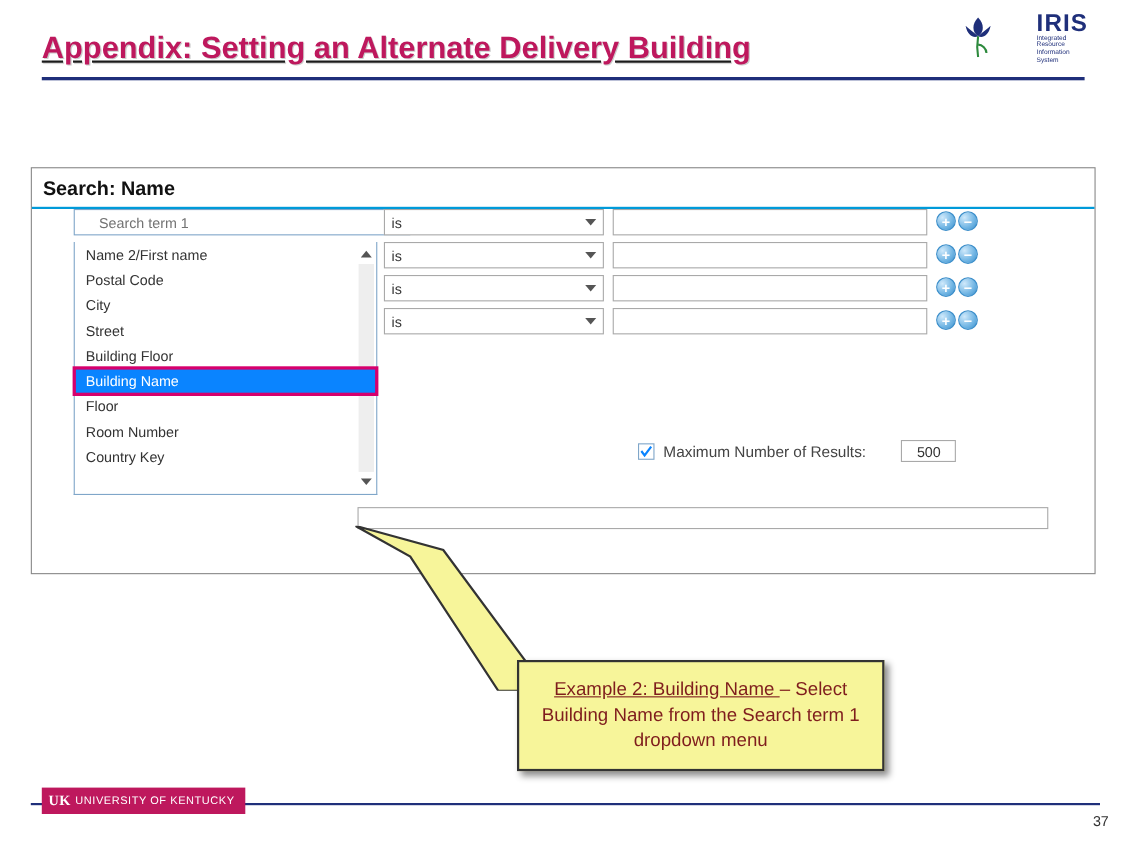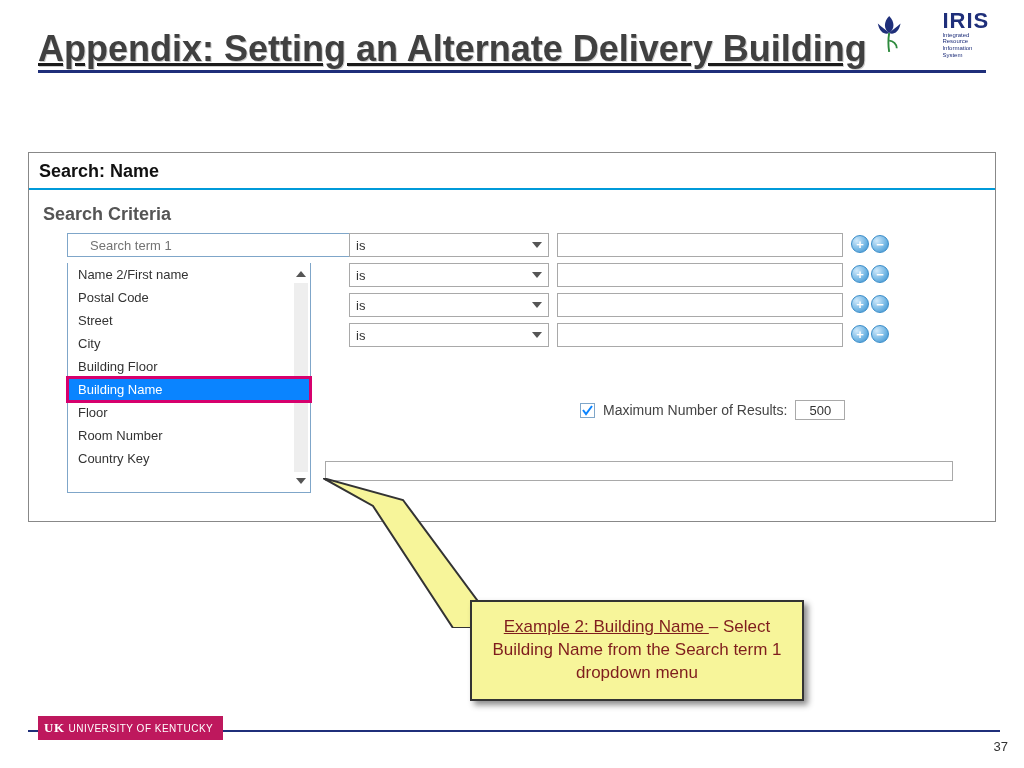--- a/index.html
+++ b/index.html
@@ -10,23 +10,23 @@
     background: #fff;
     font-family: Arial, Helvetica, sans-serif;
     position: relative;
     overflow: hidden;
   }
   
   .slide-title {
     position: absolute;
     top: 28px;
     left: 38px;
-    font-size: 36px;
+    font-size: 28px;
     font-weight: 700;
-    color: #404040;
+    color: #be185d;
     text-shadow: 1px 1px 0 #ccc;
     text-decoration: underline;
     text-decoration-color: #1b1b1b;
   }
   .title-rule {
     position: absolute;
     top: 70px;
     left: 38px;
     width: 948px;
     height: 3px;
@@ -141,21 +141,21 @@
     color:#fff;
     display:flex; align-items:center; justify-content:center;
     font-size:13px; font-weight:700; line-height:1;
     cursor:pointer;
   }
 
   
   .dropdown-list {
     position:absolute;
     left:38px; top:30px;
-    width:244px;
+    width:276px;
     background:#fff;
     border:1px solid #7fa6c9;
     border-top:none;
     height:230px;
     z-index:3;
   }
   .dropdown-scroll-up, .dropdown-scroll-down {
     position:absolute; right:2px; width:14px; height:14px;
   }
   .dropdown-scroll-up { top:4px; }
@@ -187,21 +187,21 @@
     display:flex; align-items:center; gap:8px;
   }
   .chk {
     width:15px; height:15px; border:1px solid #7fa6c9; background:#fff;
     display:flex; align-items:center; justify-content:center;
   }
   .chk svg { width:11px; height:11px; }
   .num-input {
     width:50px; height:20px; border:1px solid #a9a9a9; background:#fff;
     text-align:center; font-size:13px; color:#333;
-    display:flex; align-items:center; justify-content:center;
+    display:flex; align-items:center; justify-content:center;margin-left:24px;
   }
 
   
   .long-input {
     position:absolute;
     left:325px; top:461px;
     width:628px; height:20px;
     border:1px solid #a9a9a9; background:#fff;
   }
 
@@ -265,21 +265,20 @@
   </div>
   <div class="iris-text">
     <span class="big">IRIS</span>
     <span class="small">Integrated Resource</span>
     <span class="small">Information System</span>
   </div>
 </div>
 
 <div class="panel">
   <div class="panel-header">Search: Name</div>
-  <div class="section-title">Search Criteria</div>
 
   <div class="criteria-area">
 
     <div class="crit-row">
       <div class="field-select">
         <span>Search term 1</span>
         <span class="chev">
           <svg viewBox="0 0 14 14">
               <path d="M2 4 L7 10 L12 4 Z" fill="#555"></path>
             </svg>
@@ -338,22 +337,22 @@
       <div class="val-input"></div>
       <div class="plusminus">
         <div class="circle-btn">+</div>
         <div class="circle-btn">−</div>
       </div>
     </div>
 
     <div class="dropdown-list">
       <div class="dd-item">Name 2/First name</div>
       <div class="dd-item">Postal Code</div>
+      <div class="dd-item">City</div>
       <div class="dd-item">Street</div>
-      <div class="dd-item">City</div>
       <div class="dd-item">Building Floor</div>
       <div class="dd-item highlight">Building Name</div>
       <div class="dd-item">Floor</div>
       <div class="dd-item">Room Number</div>
       <div class="dd-item">Country Key</div>
       <span class="dropdown-scroll-up"><svg viewBox="0 0 14 14">
             <path d="M2 10 L7 4 L12 10 Z" fill="#555"></path>
           </svg></span>
       <div class="dropdown-track"></div>
       <span class="dropdown-scroll-down"><svg viewBox="0 0 14 14">

